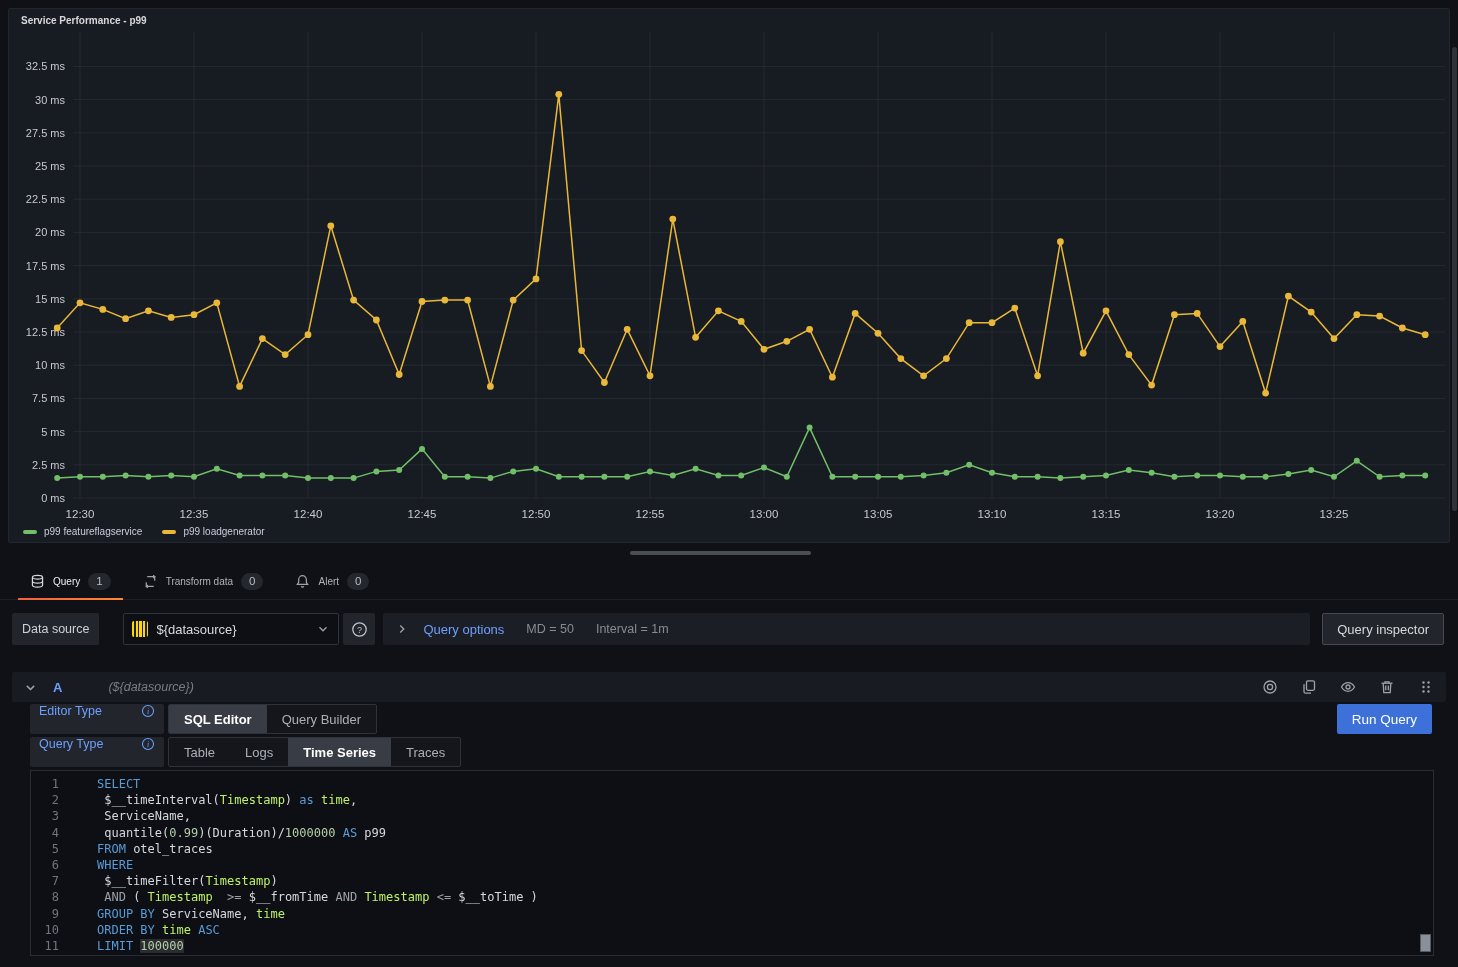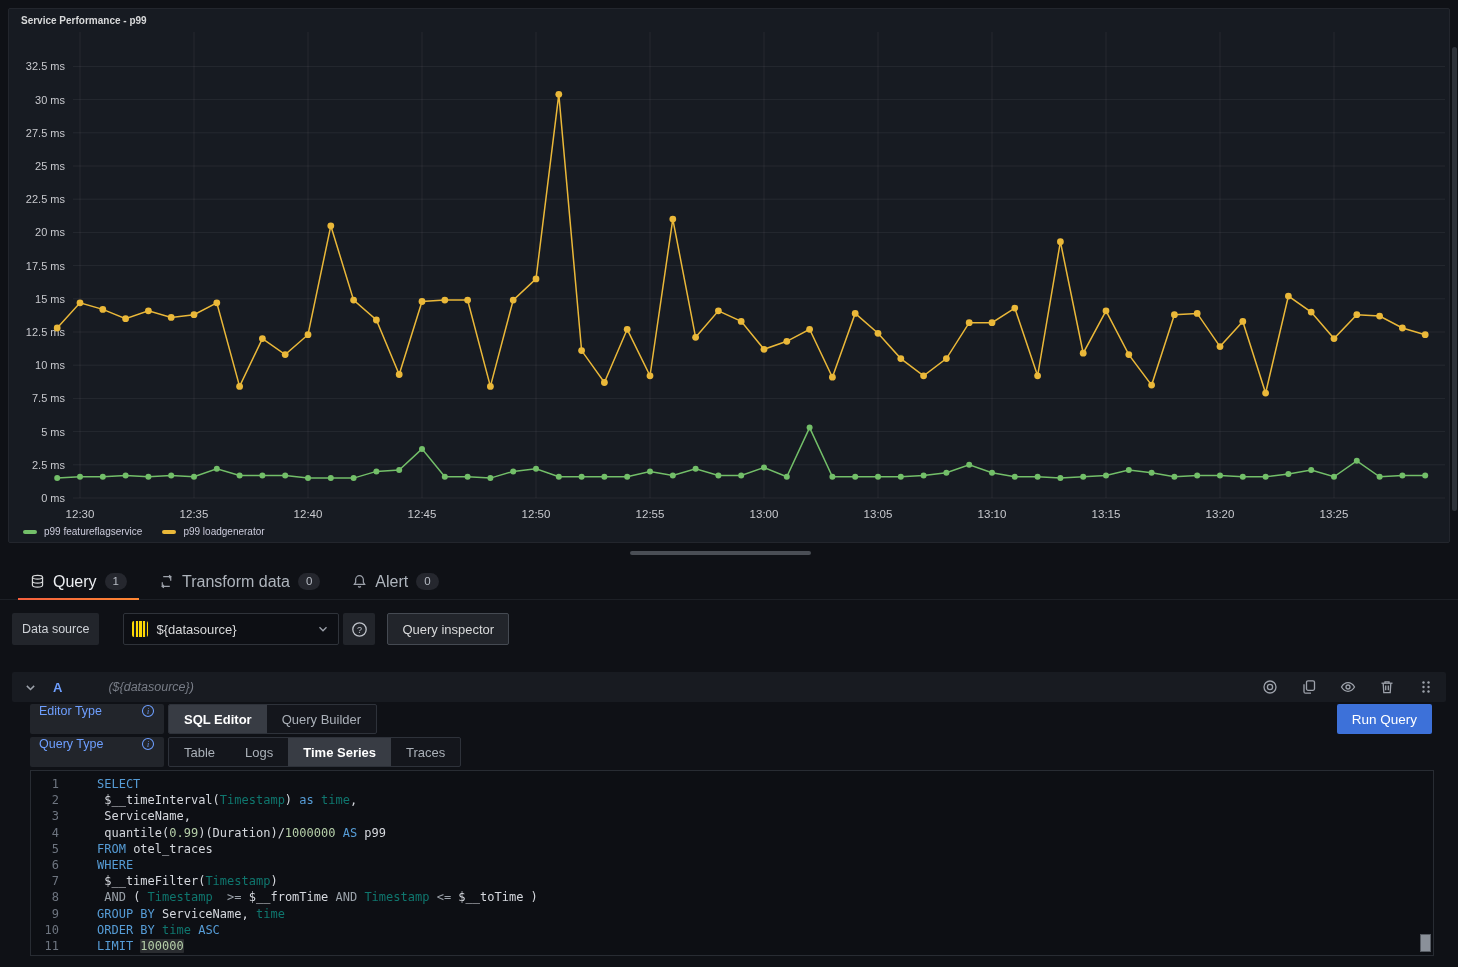--- a/index.html
+++ b/index.html
@@ -26,21 +26,21 @@
 
   
   .tabs-row { position:absolute; left:0; top:564px; width:1458px; height:36px;
               display:flex; align-items:center; gap:8px; padding-left:18px;
               border-bottom:1px solid #1d2026; }
   .tab { position:relative; height:36px; display:flex; align-items:center; gap:8px;
          padding:0 12px; cursor:pointer; color:#aeb4bc; }
   .tab .ticon { width:15px; height:15px; color:#9da2ab; }
   .tab.active { color:#eceef1; }
   .tab.active .ticon { color:#d8d9da; }
-  .tab-label { font-size:16px; }
+  .tab-label { font-size:10px; }
   .tab-badge { background:#25272e; color:#b7bcc4; font-size:11.5px; line-height:17px;
                padding:0 8px; border-radius:9px; }
   .tab.active::after { content:""; position:absolute; left:0; right:0; bottom:0; height:2px;
                        background:linear-gradient(90deg,#F55F3E,#FF8833); }
 
   
   .toolbar { position:absolute; left:0; top:611px; width:1458px; height:36px;
              display:flex; align-items:center; padding:0 14px 0 12px; gap:4px; }
   .ds-label { height:32px; display:flex; align-items:center; padding:0 10px;
               background:#22252b; border-radius:2px; font-size:12.5px; color:#cfd2d7; }
@@ -88,21 +88,21 @@
                    background:#3D71D9; border:none; border-radius:2px; color:#fff;
                    font-size:13.5px; font-weight:500; font-family:inherit; cursor:pointer; }
 
   
   .code-editor { position:absolute; left:30px; top:770px; width:1404px; height:186px;
                  background:#0d0f14; border:1px solid #282c33; padding-top:5px;
                  font-family:"DejaVu Sans Mono", monospace; font-size:12px; overflow:hidden; }
   .cl { display:flex; height:16.2px; line-height:16.2px; white-space:pre; }
   .ln { width:28px; text-align:right; color:#6e7580; flex:none; user-select:none; }
   .code { margin-left:38px; color:#d5d8de; }
-  .tk-kw { color:#569cd6; } .tk-id { color:#0f766e; } .tk-pl { color:#d5d8de; }
+  .tk-kw { color:#569cd6; } .tk-id { color:#bef264; } .tk-pl { color:#d5d8de; }
   .tk-num { color:#b5cea8; } .tk-op { color:#9aa1a9; }
   .tk-numsel { color:#b5cea8; background:rgba(255,255,255,0.12); border-radius:1px; }
   .editor-scroll-thumb { position:absolute; right:2px; bottom:3px; width:11px; height:18px;
                          background:#8a9099; border:1px solid #565b63; }
 </style>
 </head>
 <body>
 
 <div class="chart-panel">
   <div class="panel-title">Service Performance - p99</div>
@@ -337,20 +337,28 @@
     <svg class="ds-chevron" viewBox="0 0 16 16" fill="none" stroke="currentColor" stroke-width="1.5">
         <path d="M4 6l4 4 4-4"></path>
       </svg>
   </div>
   <div class="icon-btn">
     <svg width="17" height="17" viewBox="0 0 16 16">
       <circle cx="8" cy="8" r="6.3" fill="none" stroke="currentColor" stroke-width="1.2"></circle>
       <text x="8" y="11.2" text-anchor="middle" font-size="8.5" fill="currentColor" font-family="Liberation Sans, sans-serif">?</text>
     </svg>
   </div>
+  <div class="options-bar">
+    <svg class="options-chevron" viewBox="0 0 16 16" fill="none" stroke="currentColor" stroke-width="1.5">
+        <path d="M6 4l4 4-4 4"></path>
+      </svg>
+    <span class="options-link">Query options</span>
+    <span class="options-summary">MD = 50</span>
+    <span class="options-summary">Interval = 1m</span>
+  </div>
   <div class="inspector-btn">Query inspector</div>
 </div>
 
 <div class="query-header">
   <svg class="qh-chevron" viewBox="0 0 16 16" fill="none" stroke="currentColor" stroke-width="1.8">
       <path d="M3.5 6l4.5 4.5L12.5 6"></path>
     </svg>
   <span class="qh-refid">A</span>
   <span class="qh-hint">(${datasource})</span>
   <div class="qh-icons">

